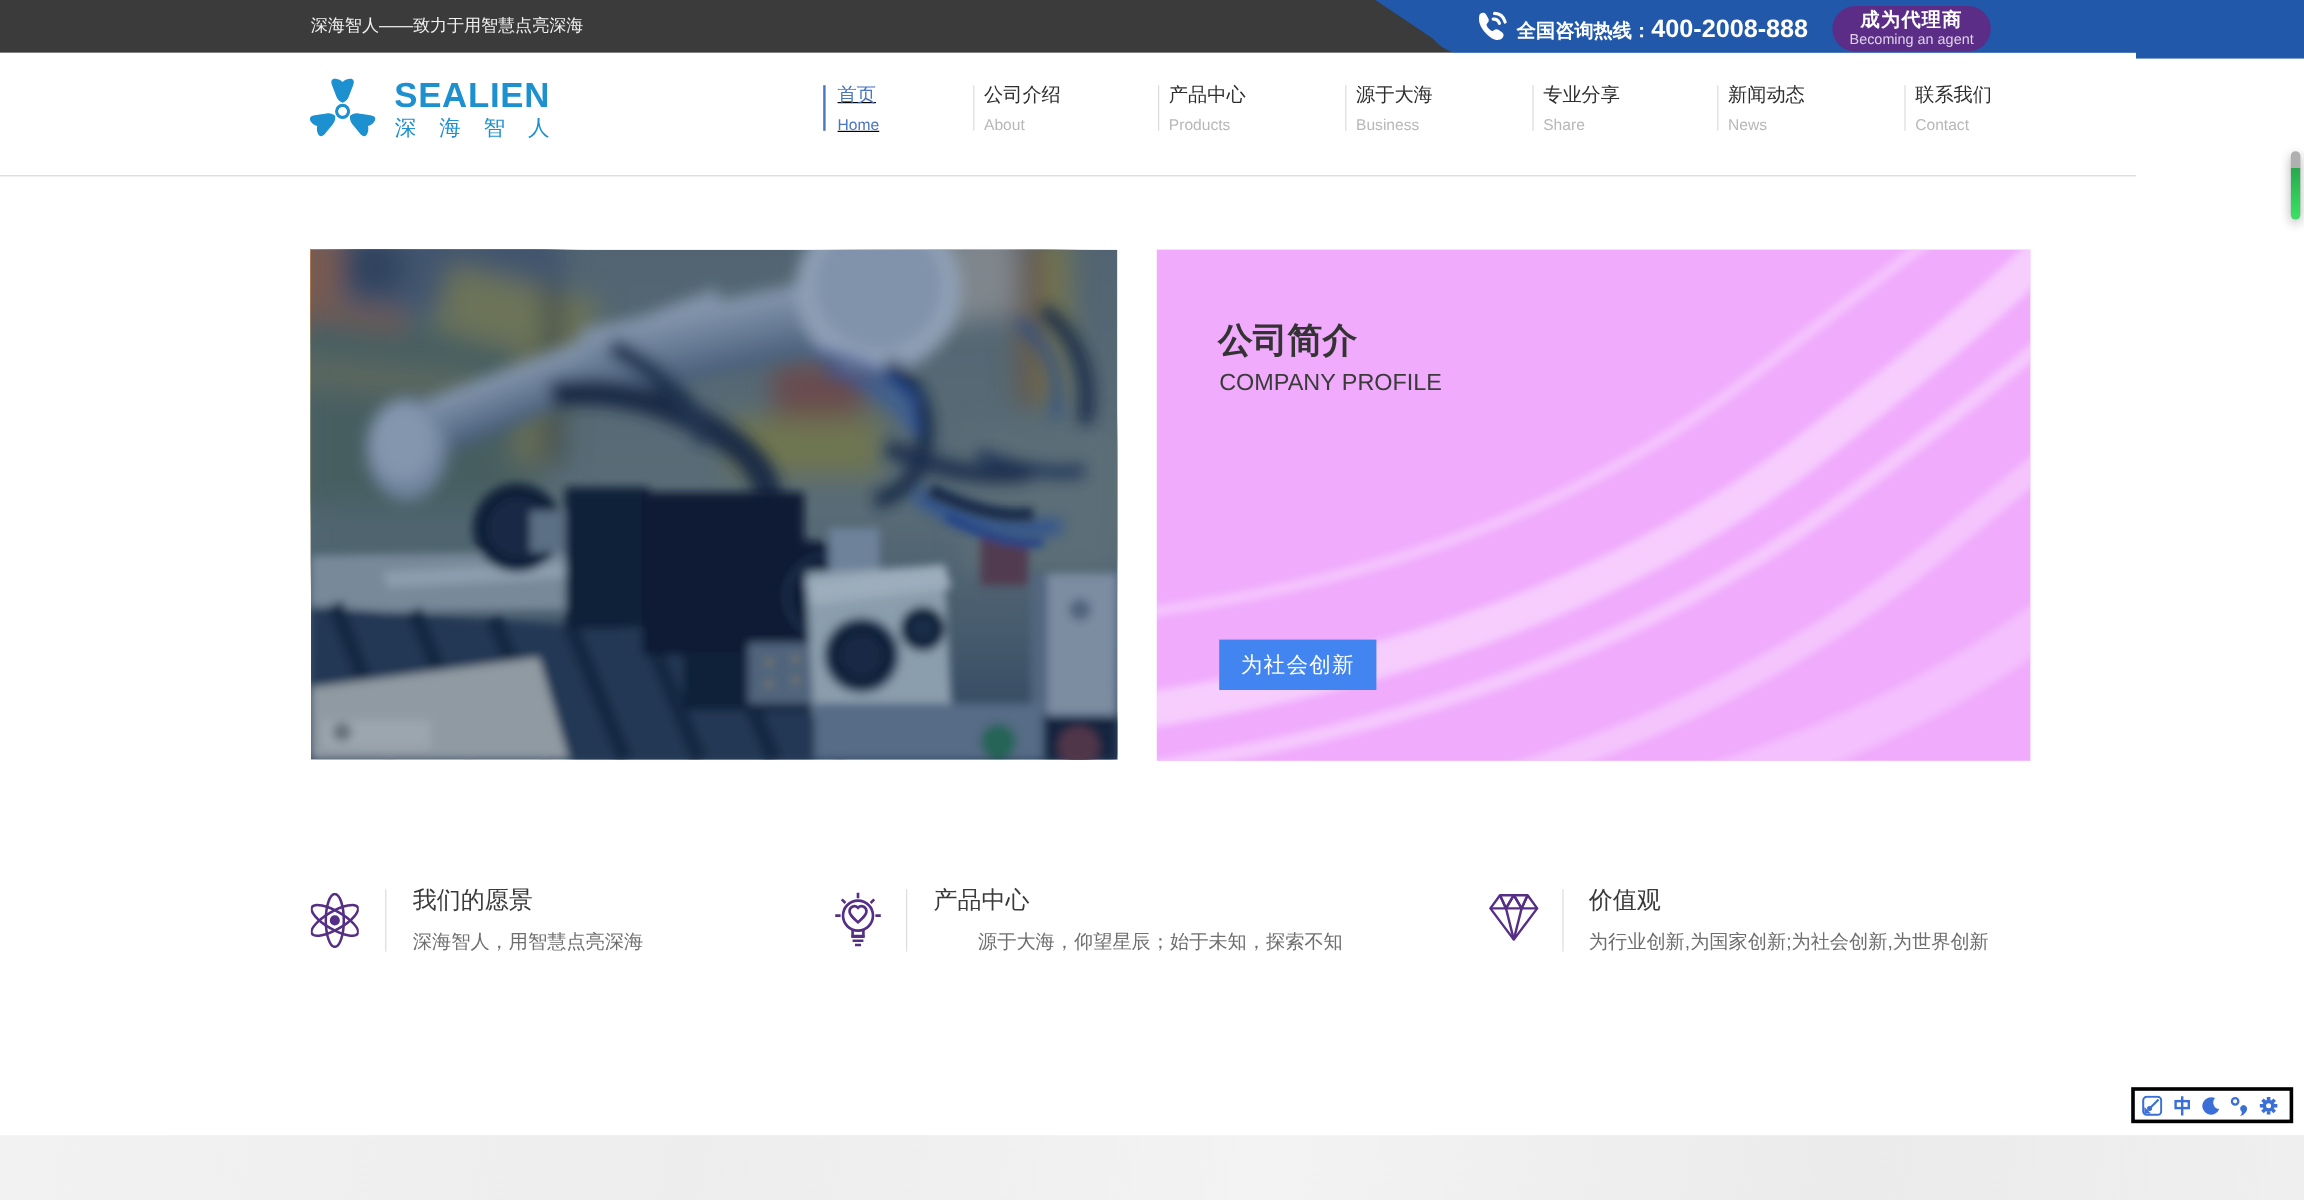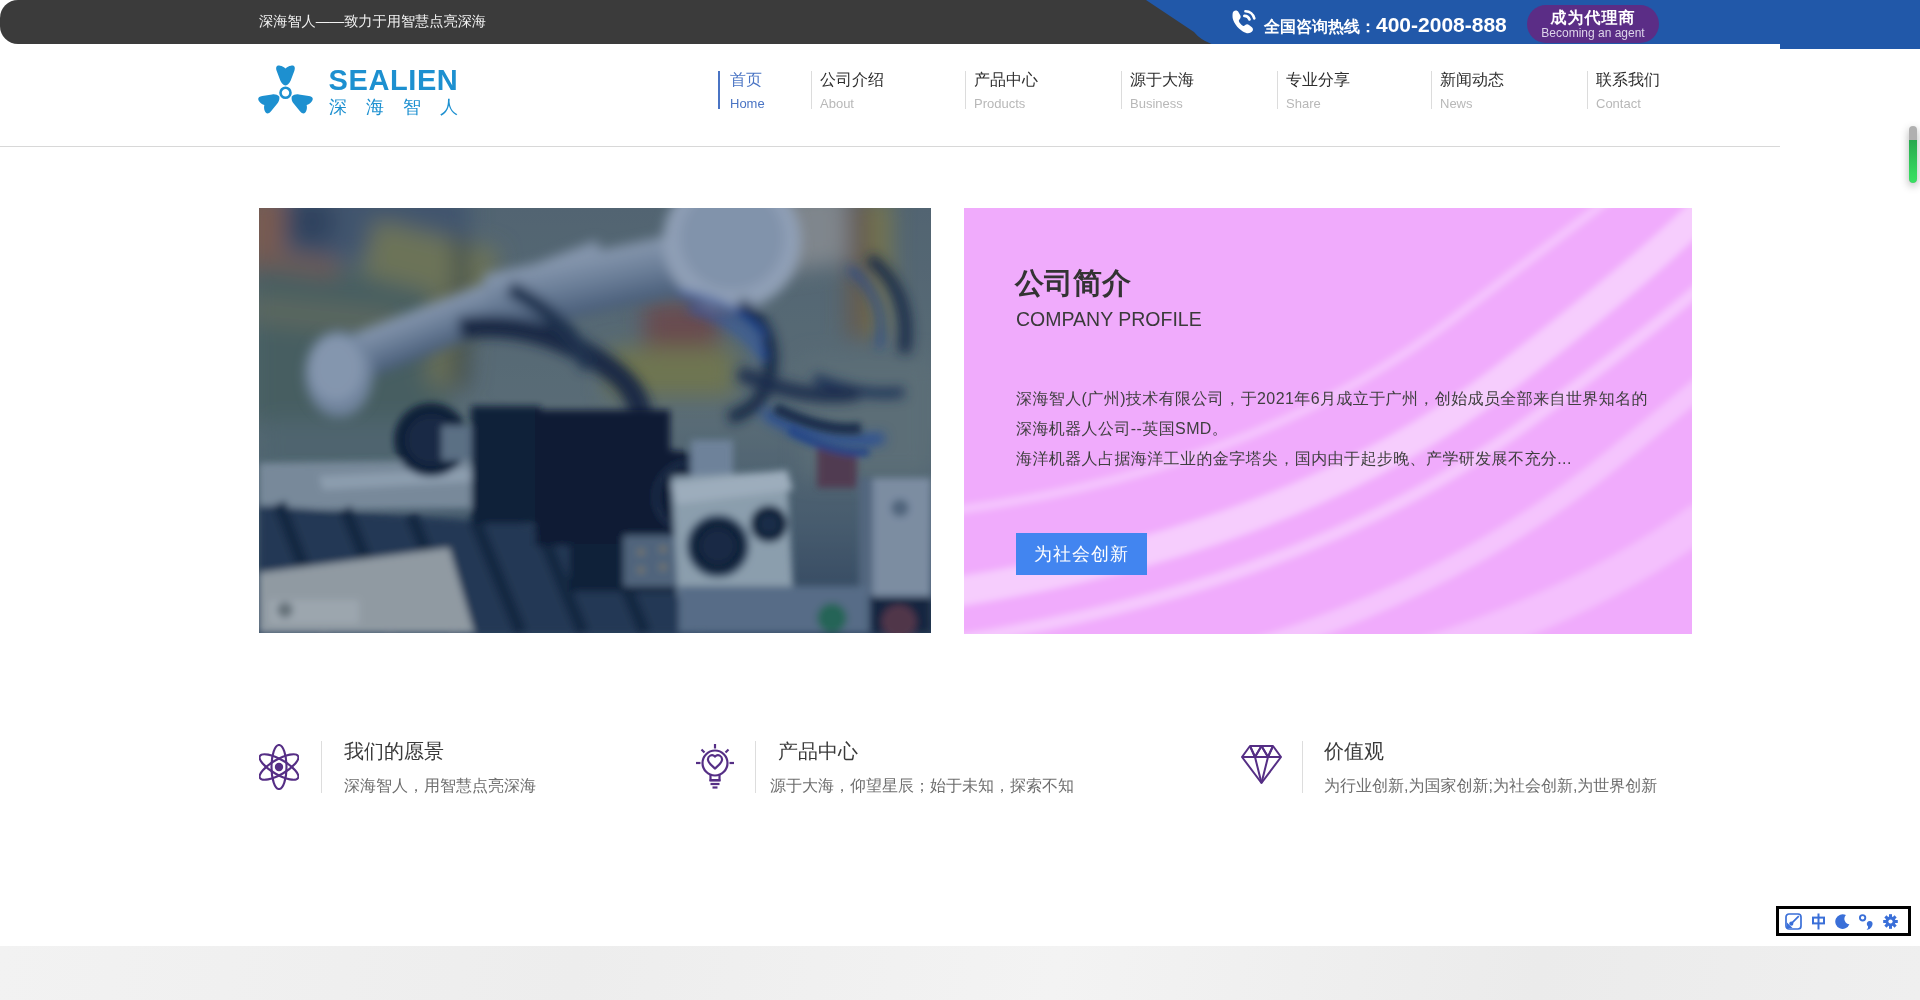--- a/index.html
+++ b/index.html
@@ -1,18 +1,18 @@
 <!DOCTYPE html>
 <html lang="zh"><head>
 <meta charset="utf-8">
 <title>深海智人</title>
 <style>
 *{margin:0;padding:0;box-sizing:border-box;}
 html,body{width:1920px;height:1000px;overflow:hidden;background:#fff;font-family:"Liberation Sans",sans-serif;position:relative;}
-.topbar{position:absolute;left:0;top:0;width:1920px;height:44px;background:#3b3b3b;border-radius:18px;}
+.topbar{position:absolute;left:0;top:0;width:1920px;height:44px;background:#3b3b3b;}
 .slogan{position:absolute;left:259px;top:12px;color:#f2f2f2;font-size:14.2px;}
 .bluewrap{position:absolute;top:0;left:1146px;width:774px;height:49px;}
 .phone-ico{position:absolute;left:82px;top:8px;}
 .hotline{position:absolute;left:118px;top:13px;color:#fff;font-size:16px;font-weight:bold;}
 .hotnum{font-size:21px;font-weight:bold;position:relative;top:0px;}
 .agent{position:absolute;left:381px;top:5px;width:132px;height:38px;background:#5b2d86;border-radius:19px;color:#fff;text-align:center;}
 .agent .cn{font-size:16px;font-weight:bold;line-height:18px;margin-top:4px;letter-spacing:1px;}
 .agent .en{font-size:12px;line-height:13px;color:#ded5ea;}
 .header{position:absolute;left:0;top:44px;width:1780px;height:103px;background:#fff;border-bottom:1px solid #d8d8d8;}
 .logo{position:absolute;left:258px;top:8px;}
@@ -65,21 +65,21 @@
         <g id="b1">
           <path d="M 0,-7.2 C 2.3,-8 4.2,-9.8 5.2,-12.4 L 8.8,-21.8 C 10.2,-25.6 8.9,-27.6 5.5,-27.1 C 3.4,-26.8 1.5,-25.9 0,-24.4 C -1.5,-25.9 -3.4,-26.8 -5.5,-27.1 C -8.9,-27.6 -10.2,-25.6 -8.8,-21.8 L -5.2,-12.4 C -4.2,-9.8 -2.3,-8 0,-7.2 Z"></path>
         </g>
         <use href="#b1" transform="rotate(120)"></use>
         <use href="#b1" transform="rotate(240)"></use>
       </g>
       <text x="70.5" y="37.5" font-size="29" font-weight="bold" letter-spacing="0.6" fill="#1d90d0" font-family="Liberation Sans,sans-serif">SEALIEN</text>
       <text x="71" y="60.5" font-size="18" letter-spacing="19" fill="#1d90d0" font-family="Liberation Sans,sans-serif">深海智人</text>
     </svg>
   </div>
-  <div class="nav-item active" style="left:718px;">
+  <div class="nav-item active" style="left:686px;text-decoration:underline;">
       <div class="cn">首页</div>
       <div class="en">Home</div>
     </div>
   <div class="nav-item" style="left:811px;">
       <div class="cn">公司介绍</div>
       <div class="en">About</div>
     </div>
   <div class="nav-item" style="left:965px;">
       <div class="cn">产品中心</div>
       <div class="en">Products</div>
@@ -229,21 +229,20 @@
     <g filter="url(#sblur)" fill="none" stroke="#ffffff">
       <path d="M -50,390 Q 320,340 540,170 T 780,-50" stroke-width="30" opacity="0.4"></path>
       <path d="M -60,440 Q 330,390 570,210 T 800,10" stroke-width="12" opacity="0.35"></path>
       <path d="M 120,480 Q 430,430 650,250 T 830,90" stroke-width="20" opacity="0.3"></path>
       <path d="M -80,310 Q 270,280 490,110 T 730,-70" stroke-width="9" opacity="0.3"></path>
       <path d="M 300,490 Q 580,430 740,310" stroke-width="36" opacity="0.25"></path>
     </g>
   </svg>
   <h2>公司简介</h2>
   <h3>COMPANY PROFILE</h3>
-  <div class="para">深海智人(广州)技术有限公司，于2021年6月成立于广州，创始成员全部来自世界知名的<br>深海机器人公司--英国SMD。<br>海洋机器人占据海洋工业的金字塔尖，国内由于起步晚、产学研发展不充分...</div>
   <div class="btn">为社会创新</div>
 </div>
 <svg class="feat-ico" style="left:259px;top:744px;" width="40" height="46" viewBox="0 0 40 46">
   <g stroke="#552e85" stroke-width="2.1" fill="none">
     <ellipse cx="20" cy="23" rx="7.5" ry="22"></ellipse>
     <ellipse cx="20" cy="23" rx="7.5" ry="22" transform="rotate(60 20 23)"></ellipse>
     <ellipse cx="20" cy="23" rx="7.5" ry="22" transform="rotate(-60 20 23)"></ellipse>
   </g>
   <circle cx="20" cy="23" r="4.2" fill="#552e85"></circle>
 </svg>
@@ -260,21 +259,21 @@
     <path d="M 23,14.5 C 20,11.5 15.5,14 16,18 C 16.3,21 19,23 23,26.5 C 27,23 29.7,21 30,18 C 30.5,14 26,11.5 23,14.5 Z"></path>
     <line x1="23" y1="2" x2="23" y2="6.5"></line>
     <line x1="8.5" y1="21" x2="4" y2="21"></line>
     <line x1="37.5" y1="21" x2="42" y2="21"></line>
     <line x1="12.5" y1="10.5" x2="9.5" y2="7.5"></line>
     <line x1="33.5" y1="10.5" x2="36.5" y2="7.5"></line>
   </g>
 </svg>
 <div class="feat-sep" style="left:755px;"></div>
 <div class="feat-tit" style="left:778px;">产品中心</div>
-<div class="feat-sub" style="left:770px;">源于大海，仰望星辰；始于未知，探索不知</div>
+<div class="feat-sub" style="left:815px;">源于大海，仰望星辰；始于未知，探索不知</div>
 <svg class="feat-ico" style="left:1240px;top:743px;" width="43" height="46" viewBox="0 0 43 46">
   <g stroke="#552e85" stroke-width="2" fill="none" stroke-linejoin="round">
     <polygon points="10,3 33,3 41,14 21.5,40 2,14"></polygon>
     <polyline points="2,14 41,14"></polyline>
     <polyline points="10,3 15,14 21.5,40"></polyline>
     <polyline points="33,3 28,14 21.5,40"></polyline>
     <polyline points="10,3 15,14 21.5,3 28,14 33,3" fill="none"></polyline>
     <polyline points="15,14 21.5,3 28,14"></polyline>
   </g>
 </svg>

